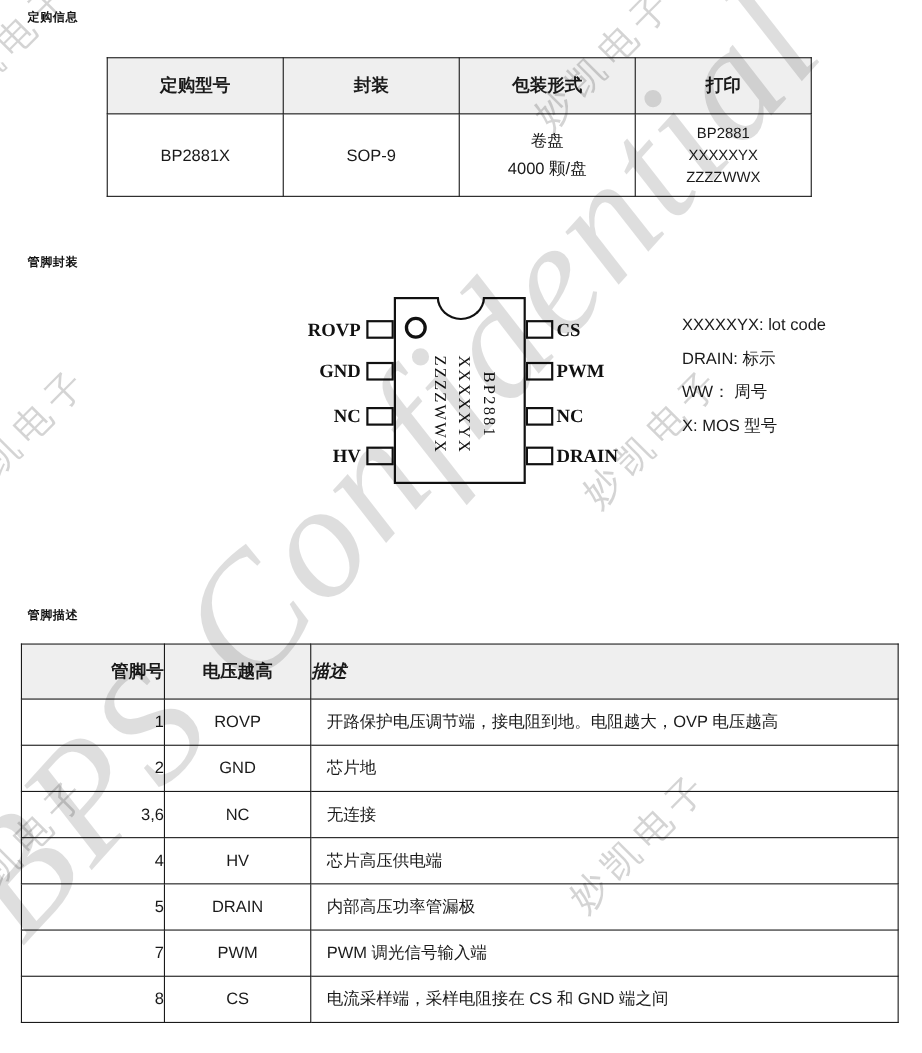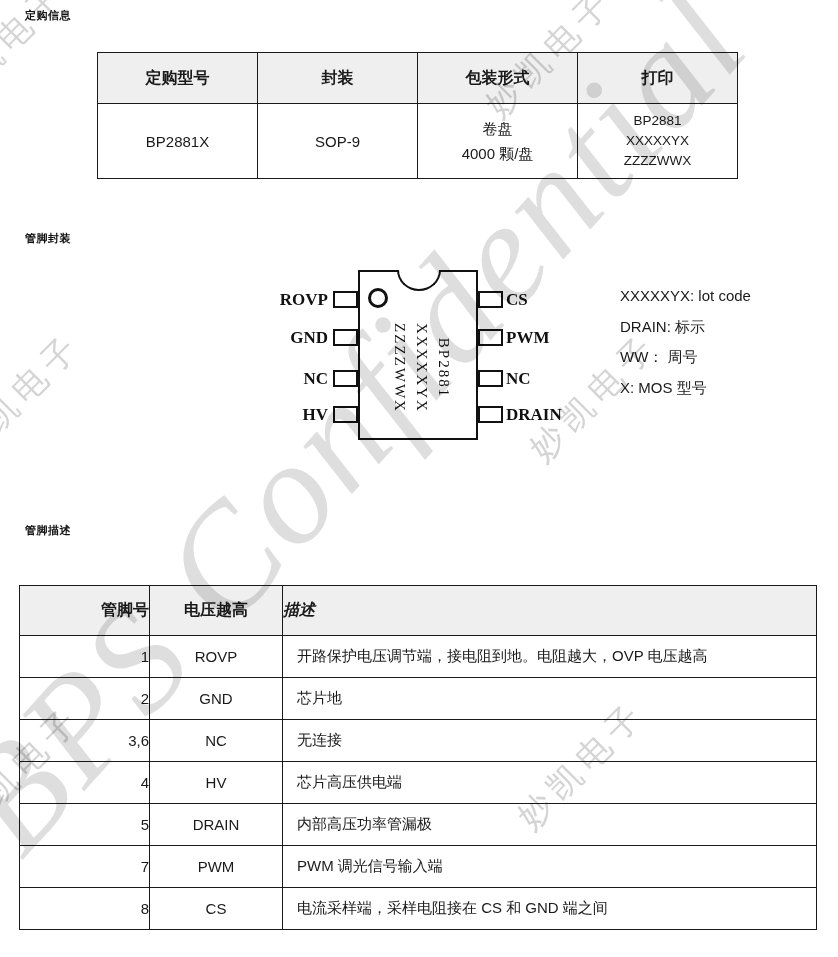--- a/index.html
+++ b/index.html
@@ -14,21 +14,21 @@
     background:#ffffff;
     overflow:hidden;
   }
   .heading {
     position:absolute; left:25px;
     font-size:11px; font-weight:bold; color:#111;
     letter-spacing:0.5px;
   }
   #h-order { top:8px; }
   #h-pinpkg { top:231px; }
-  #h-pindesc { top:523px; }
+  #h-pindesc { top:552px; }
 
   
   table { border-collapse:collapse; table-layout:fixed;border-radius:10px; }
   td, th { border:1.5px solid #1a1a1a; }
   th { background:#efefef; font-weight:bold; }
 
   #order-table {
     position:absolute; left:97px; top:52px; width:641px;
   }
   #order-table th { height:51px; font-size:16px; }

